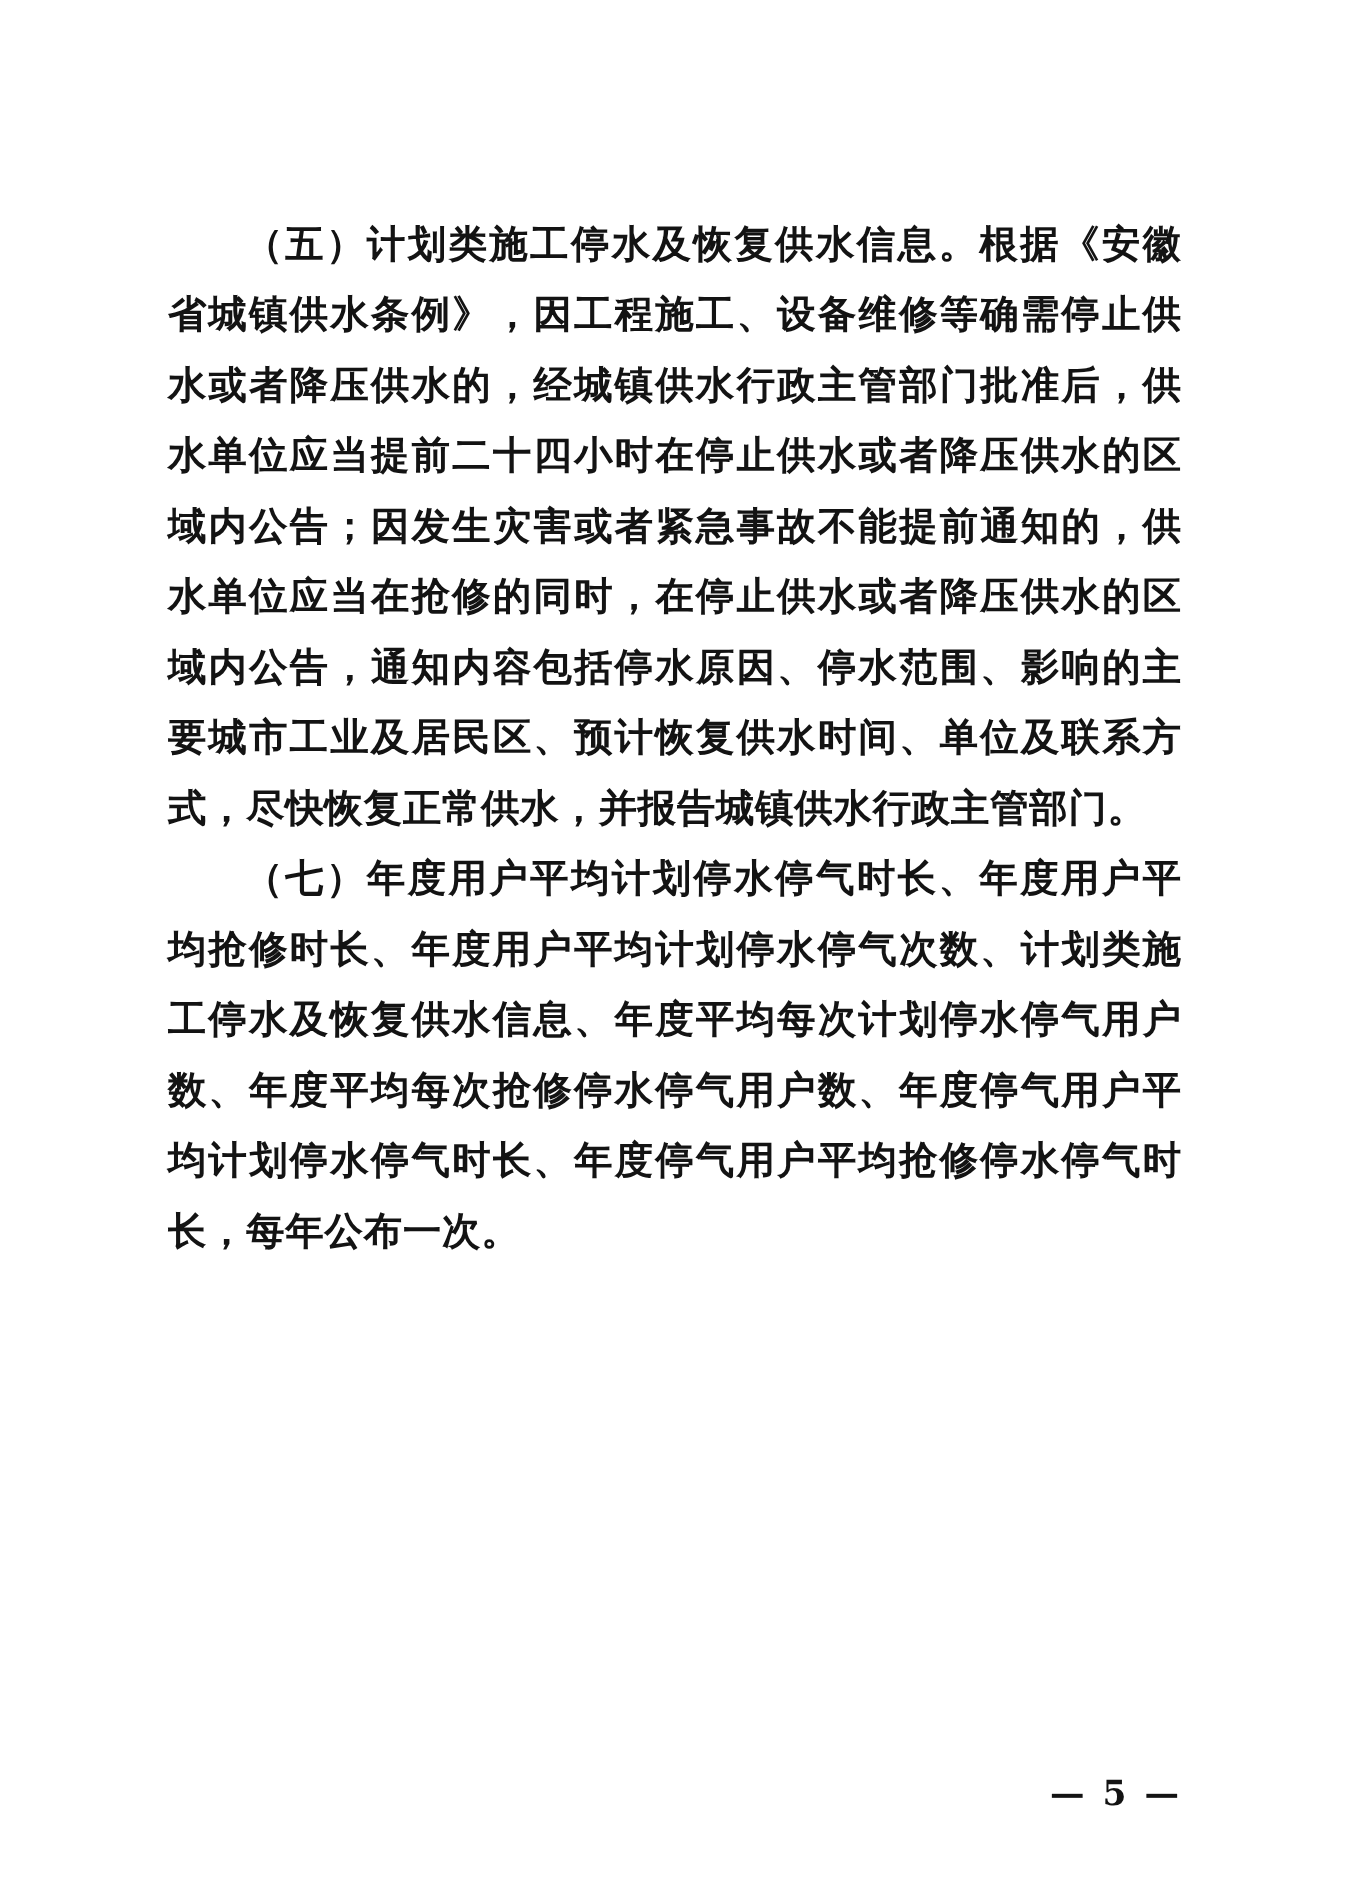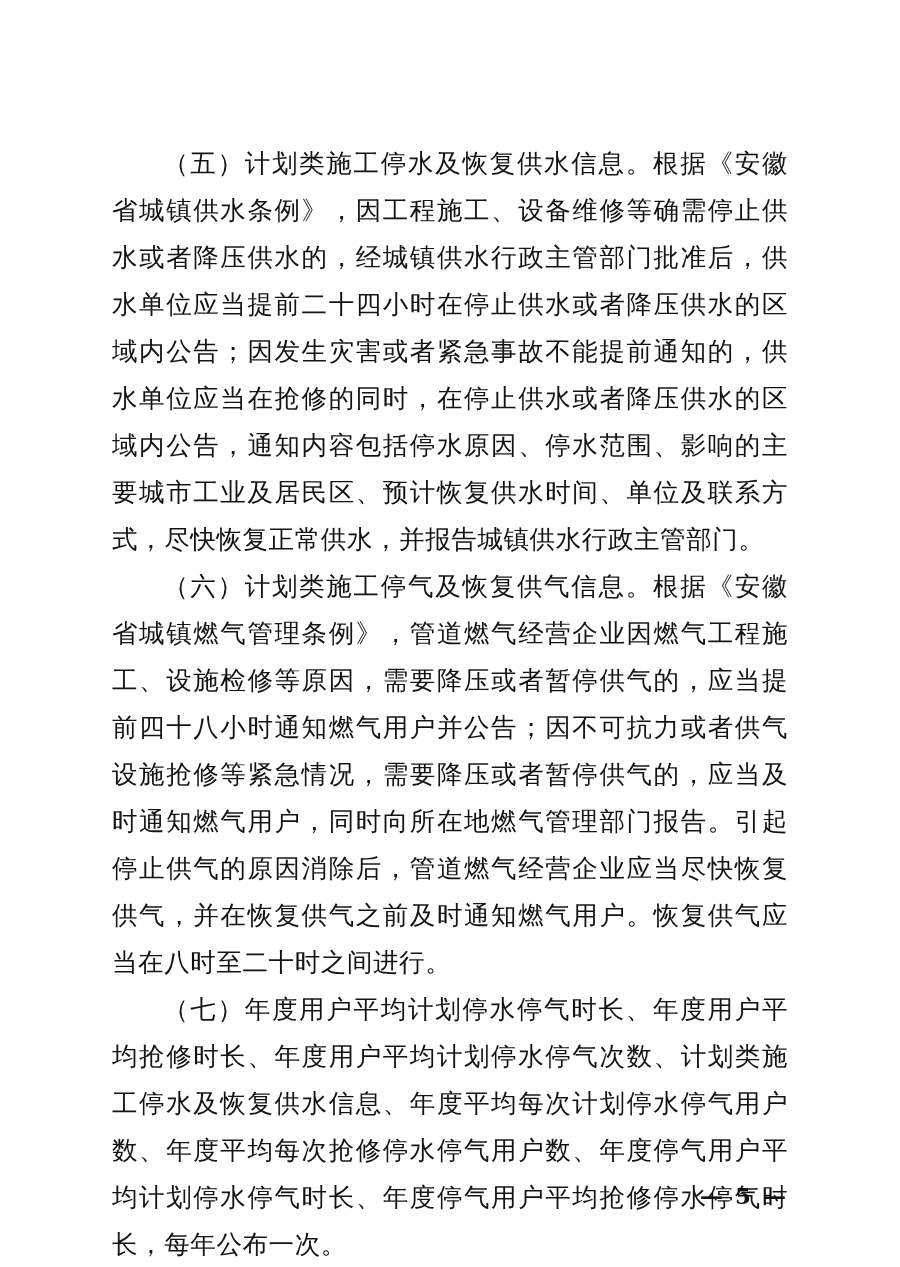--- a/index.html
+++ b/index.html
@@ -26,36 +26,35 @@
     font-size: 25.5px;
     line-height: 47px;
     letter-spacing: 0.6px;
     text-align: justify;
     text-justify: inter-ideograph;
     color: #131313;
   }
   .para {
     margin: 0 0 0 0;
     text-indent: 2em;
-    font-weight: 400;
+    font-weight: 700;
   }
   .page-number {
     position: absolute;
     right: 112px;
     bottom: 58px;
     font-size: 23px;
     letter-spacing: 2px;
     color: #131313;
     font-weight: 600;
   }
 </style>
 </head>
 <body>
 
 <div class="page">
   <div class="doc-body">
     <p class="para">（五）计划类施工停水及恢复供水信息。根据《安徽省城镇供水条例》，因工程施工、设备维修等确需停止供水或者降压供水的，经城镇供水行政主管部门批准后，供水单位应当提前二十四小时在停止供水或者降压供水的区域内公告；因发生灾害或者紧急事故不能提前通知的，供水单位应当在抢修的同时，在停止供水或者降压供水的区域内公告，通知内容包括停水原因、停水范围、影响的主要城市工业及居民区、预计恢复供水时间、单位及联系方式，尽快恢复正常供水，并报告城镇供水行政主管部门。</p>
-    <p class="para">（六）计划类施工停气及恢复供气信息。根据《安徽省城镇燃气管理条例》，管道燃气经营企业因燃气工程施工、设施检修等原因，需要降压或者暂停供气的，应当提前四十八小时通知燃气用户并公告；因不可抗力或者供气设施抢修等紧急情况，需要降压或者暂停供气的，应当及时通知燃气用户，同时向所在地燃气管理部门报告。引起停止供气的原因消除后，管道燃气经营企业应当尽快恢复供气，并在恢复供气之前及时通知燃气用户。恢复供气应当在八时至二十时之间进行。</p>
     <p class="para">（七）年度用户平均计划停水停气时长、年度用户平均抢修时长、年度用户平均计划停水停气次数、计划类施工停水及恢复供水信息、年度平均每次计划停水停气用户数、年度平均每次抢修停水停气用户数、年度停气用户平均计划停水停气时长、年度停气用户平均抢修停水停气时长，每年公布一次。</p>
 
   </div>
   <div class="page-number">— 5 —</div>
 </div>
 
 </body></html>

